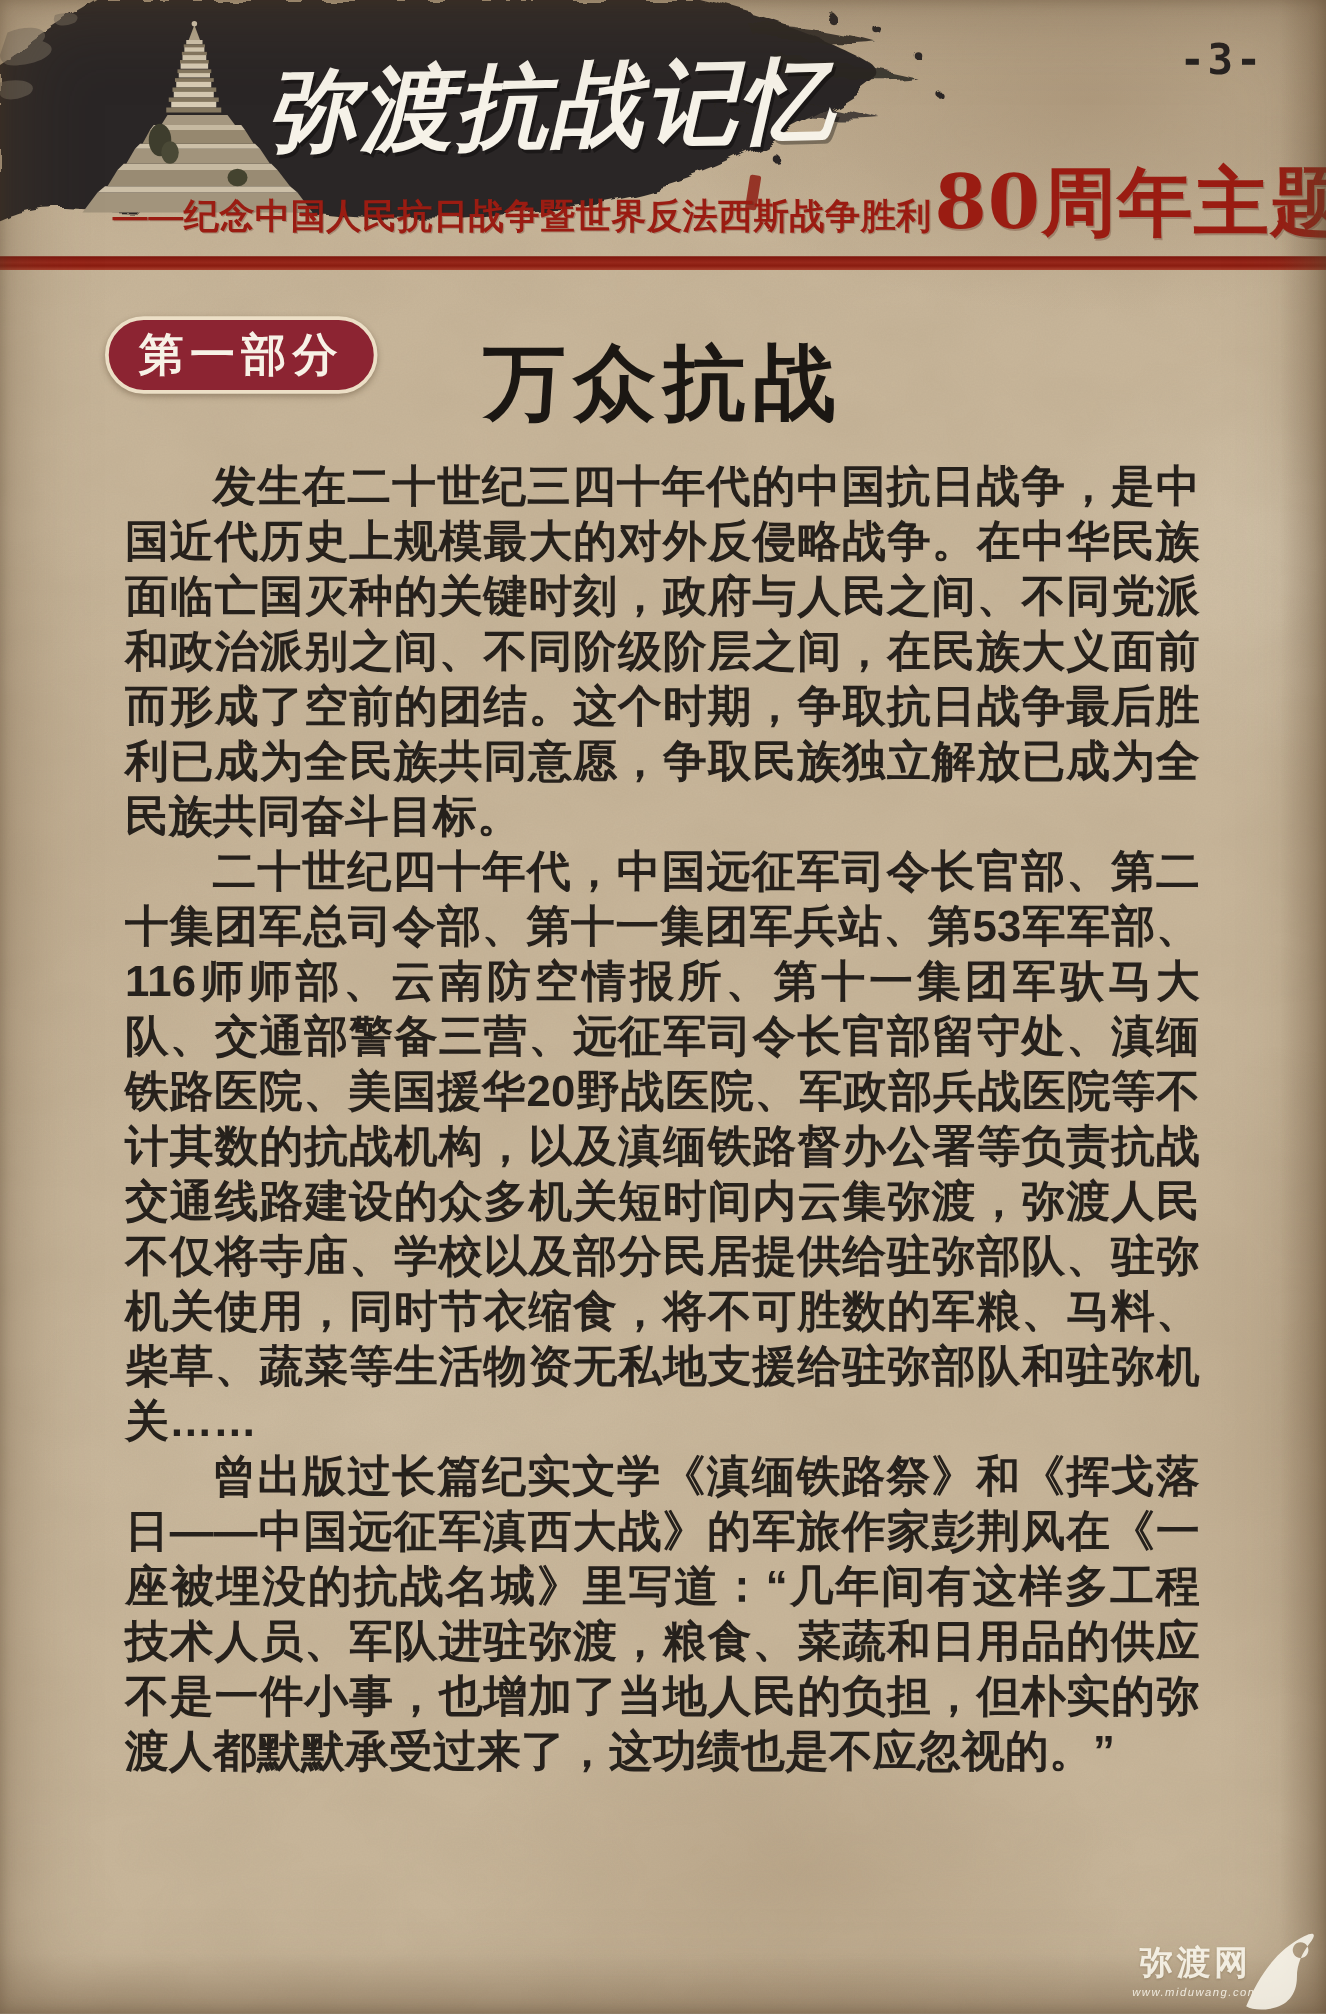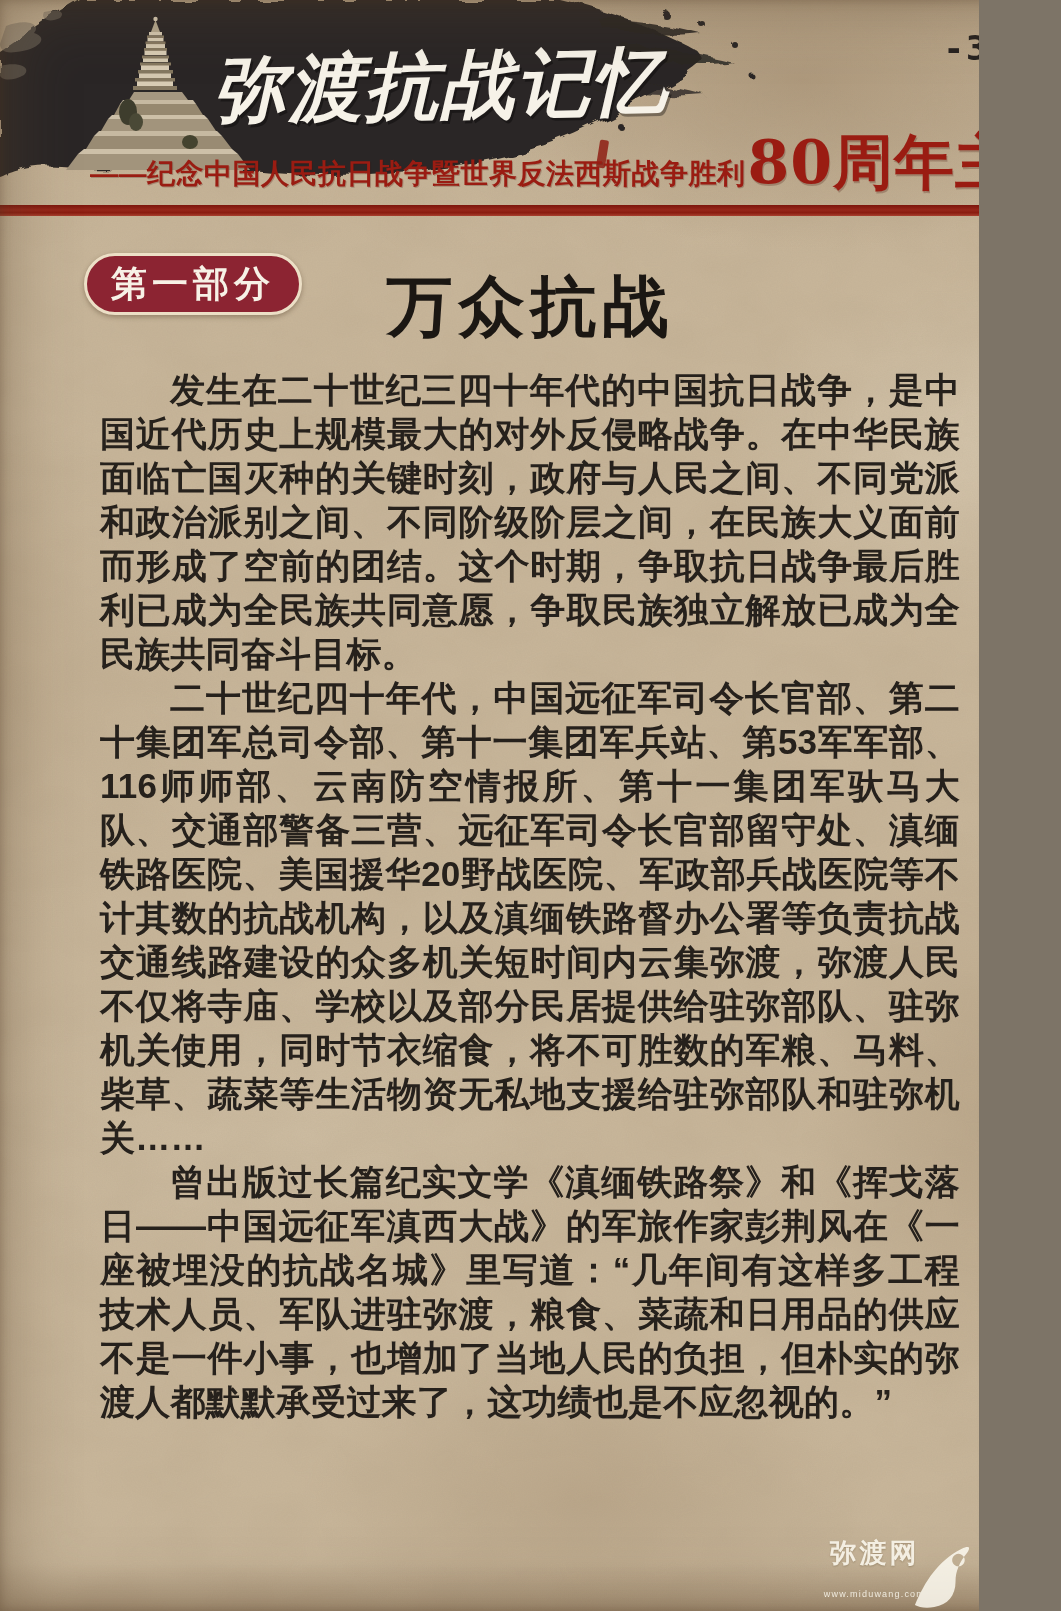--- a/index.html
+++ b/index.html
@@ -1,17 +1,17 @@
 <!DOCTYPE html>
 <html><head>
 <meta charset="utf-8">
 <style>
   html,body{margin:0;padding:0;background:#7d7467;}
   .page{
-    position:relative;width:979px;height:1611px;overflow:hidden;
+    position:relative;width:1061px;height:1611px;overflow:hidden;
     font-family:"Liberation Sans", sans-serif;
     background-color:#c8b69a;
     background-image:
       radial-gradient(ellipse 520px 260px at 82% 5%, rgba(124,98,70,0.30), transparent 65%),
       radial-gradient(ellipse 420px 300px at 100% 28%, rgba(233,223,203,0.35), transparent 60%),
       radial-gradient(ellipse 380px 420px at 0% 42%, rgba(176,154,124,0.25), transparent 60%),
       radial-gradient(ellipse 520px 300px at 30% 70%, rgba(222,210,188,0.22), transparent 60%),
       radial-gradient(ellipse 460px 260px at 60% 93%, rgba(136,110,80,0.22), transparent 60%),
       radial-gradient(ellipse 300px 500px at 100% 70%, rgba(150,126,96,0.25), transparent 60%),
       linear-gradient(180deg, rgba(168,144,112,0.18), rgba(0,0,0,0) 16%);
@@ -64,21 +64,21 @@
     margin:0;text-indent:2em;
     font-size:35px;line-height:44px;font-weight:700;color:#26211c;
     text-align:justify;letter-spacing:0.2px;
   }
   .watermark{
     position:absolute;right:8px;bottom:2px;z-index:6;
     display:flex;align-items:flex-end;opacity:0.82;color:#fffdf4;
   }
   .wm-text{text-align:center;margin-right:-12px;margin-bottom:10px;}
   .wm-name{font-size:27px;font-weight:900;letter-spacing:3px;text-shadow:0 1px 2px rgba(90,70,40,0.4);}
-  .wm-url{font-size:9px;letter-spacing:1.2px;margin-top:18px;}
+  .wm-url{font-size:9px;letter-spacing:1.2px;margin-top:1px;font-style:italic;}
   .wm-logo{width:58px;height:64px;display:block;}
   .vignette{
     position:absolute;left:0;top:0;width:1061px;height:1611px;z-index:5;pointer-events:none;
     box-shadow:inset 0 0 70px rgba(92,70,46,0.5), inset 0 0 12px rgba(70,50,30,0.35);
     background:
       linear-gradient(90deg, rgba(0,0,0,0) 0%, rgba(0,0,0,0) 96.5%, rgba(100,76,50,0.30) 100%),
       linear-gradient(0deg, rgba(110,85,58,0.25) 0%, rgba(0,0,0,0) 3%);
   }
 </style>
 </head>

